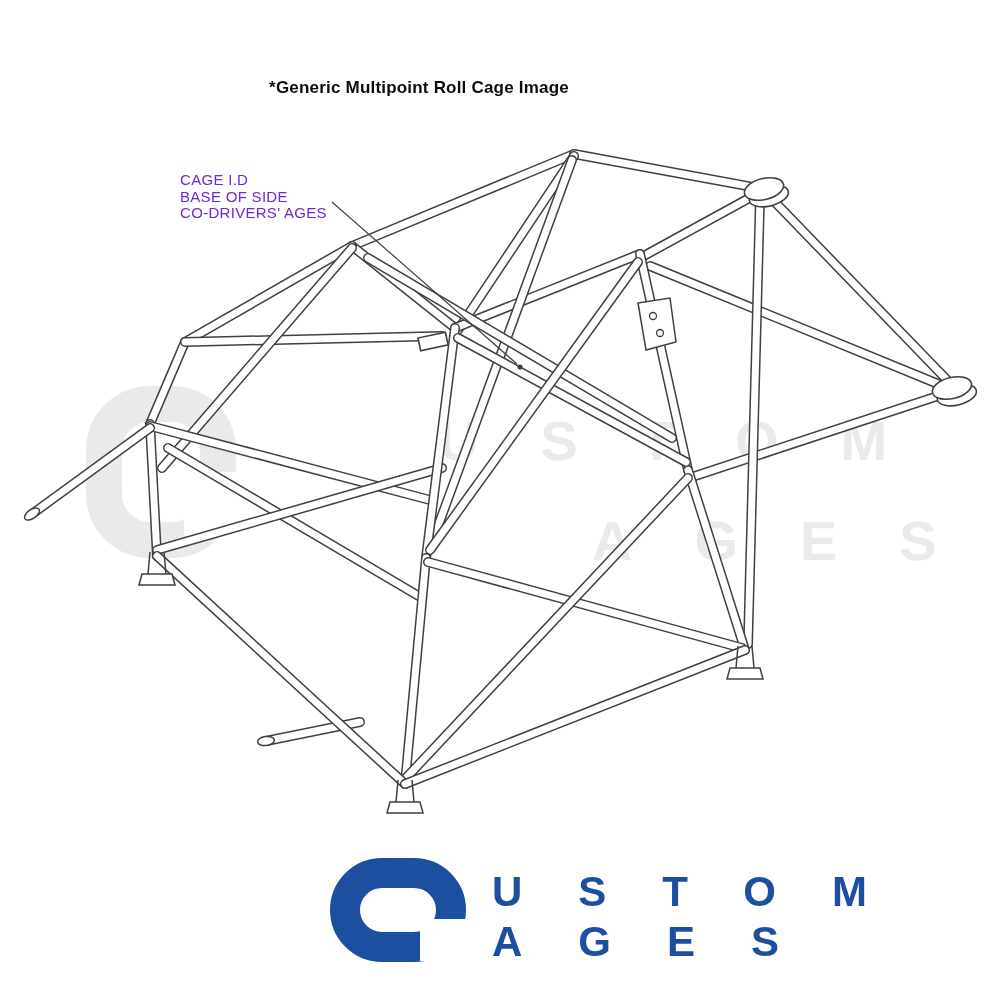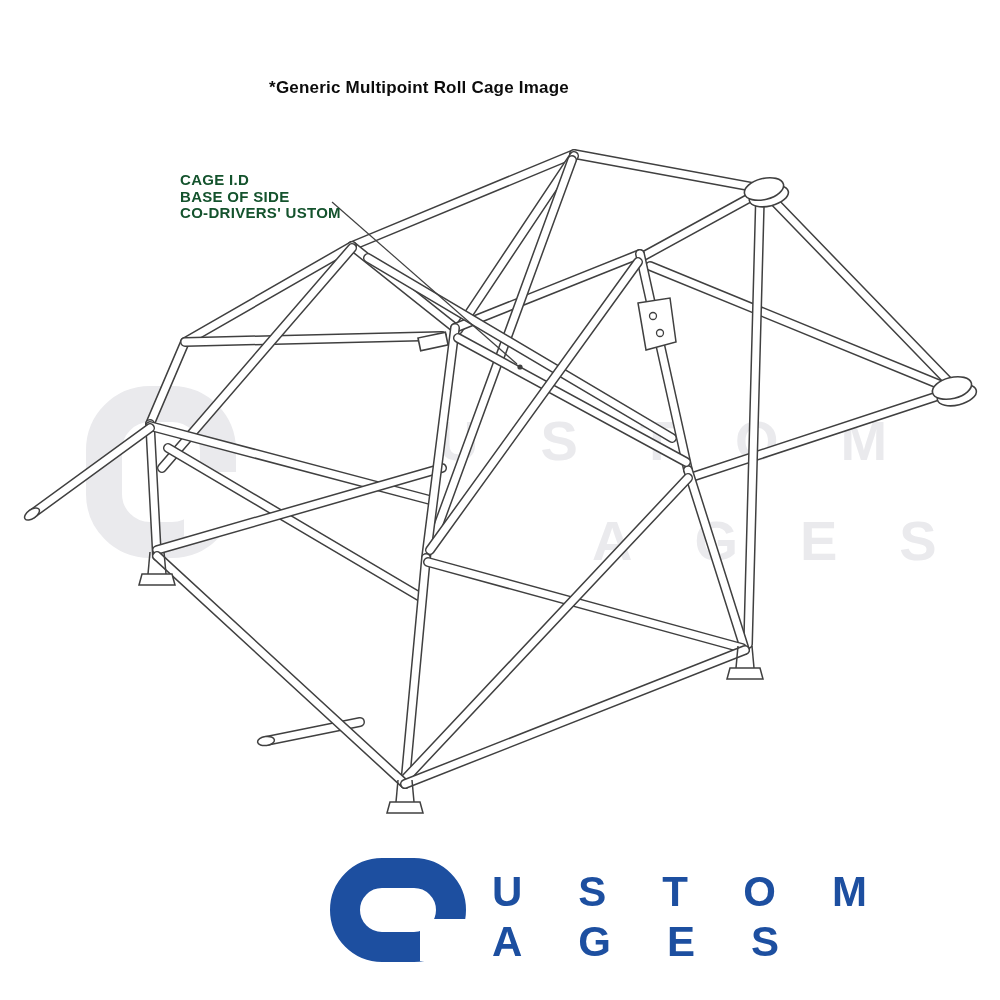--- a/index.html
+++ b/index.html
@@ -6,21 +6,21 @@
   body{
     width:1000px;height:1000px;position:relative;background:#ffffff;overflow:hidden;
     font-family:"Liberation Sans","DejaVu Sans",sans-serif;
   }
   .caption{
     position:absolute;top:78px;left:0;width:838px;text-align:center;
     font-size:17px;font-weight:700;color:#0c0c0c;letter-spacing:.2px;
   }
   .annotation{
     position:absolute;top:172px;left:180px;
-    font-size:15px;line-height:16.5px;font-weight:700;color:#14532d;letter-spacing:.3px;
+    font-size:15px;line-height:16.5px;font-weight:400;color:#6d28d9;letter-spacing:.3px;
   }
   .annotation div{white-space:nowrap;}
   
   .wm-letters{
     position:absolute;font-weight:700;color:#eaeaed;font-size:56px;letter-spacing:62px;
     z-index:1;white-space:nowrap;
   }
   .wm-row1{left:438px;top:408px;}
   .wm-row2{left:592px;top:508px;}
   .c-shape{position:absolute;box-sizing:border-box;z-index:1;}
@@ -139,18 +139,18 @@
     <rect x="418" y="338" width="28" height="13" fill="#ffffff" stroke="#404040" stroke-width="1.6" transform="rotate(-12 418 338)"></rect>
     <line x1="332" y1="202" x2="517" y2="364" stroke="#404040" stroke-width="1.2"></line>
     <circle cx="520" cy="367" r="2.6" fill="#404040"></circle>
   </svg>
 
 <div class="caption">*Generic Multipoint Roll Cage Image</div>
 
 <div class="annotation">
   <div>CAGE I.D</div>
   <div>BASE OF SIDE</div>
-  <div>CO-DRIVERS' USTOM</div>
+  <div>CO-DRIVERS' AGES</div>
 </div>
 
 <div class="c-shape logo-c"></div>
 <div class="logo-letters logo-row1">USTOM</div>
 <div class="logo-letters logo-row2">AGES</div>
 
 </body></html>

